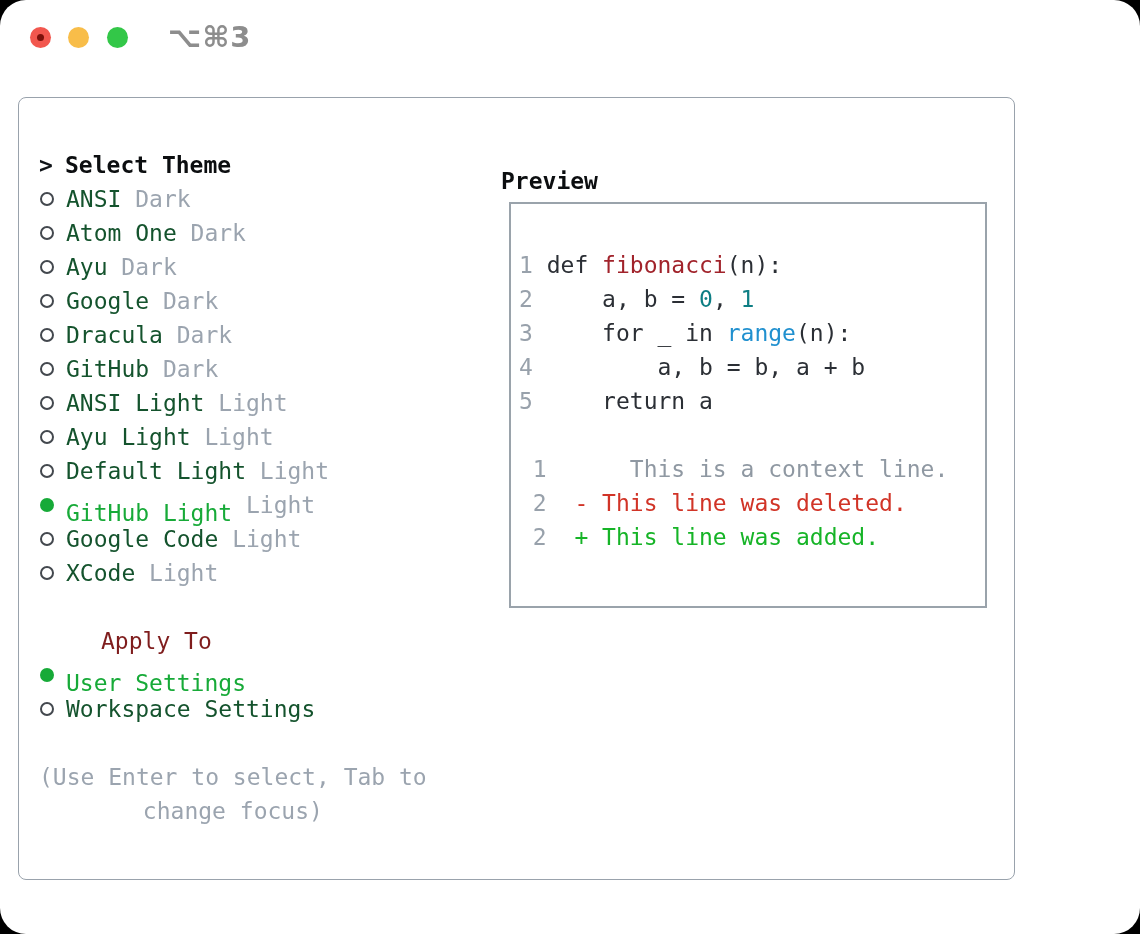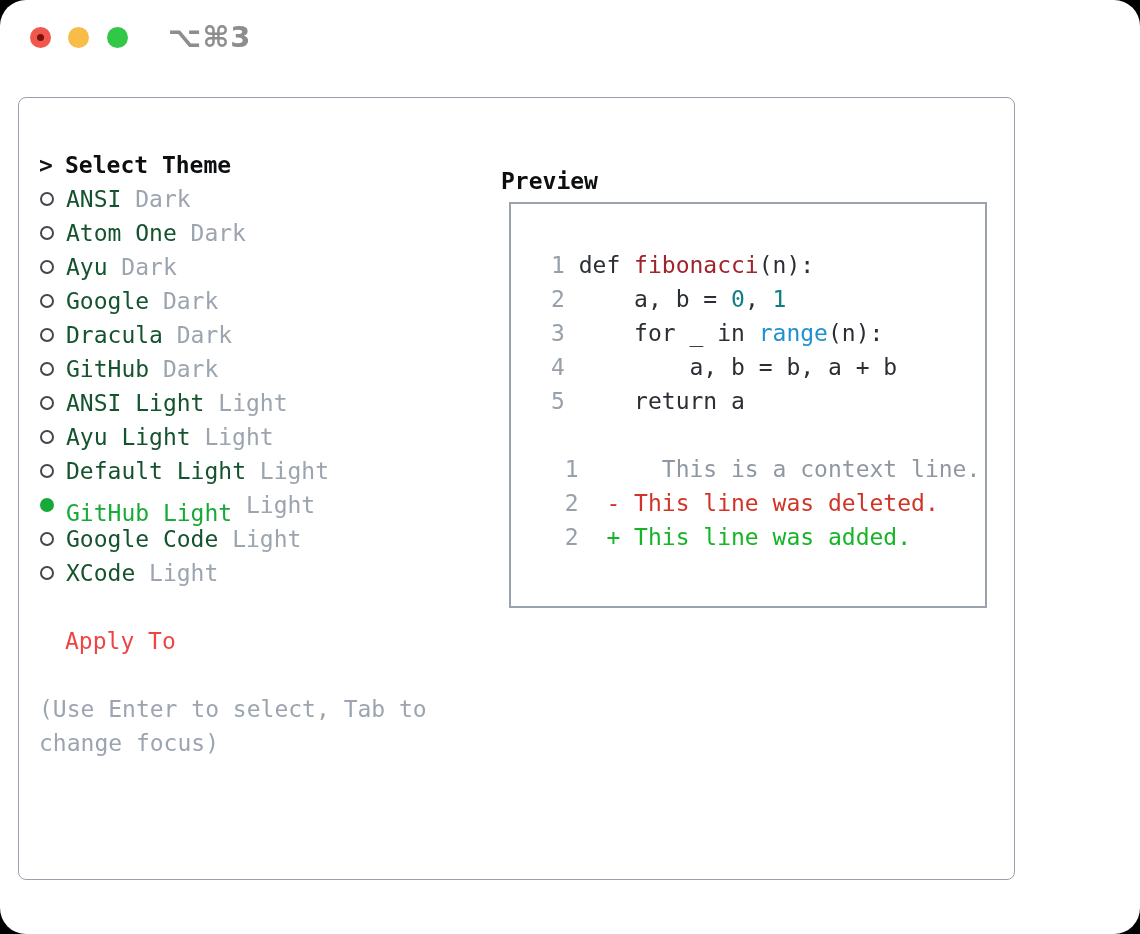--- a/index.html
+++ b/index.html
@@ -25,34 +25,34 @@
            border:1.5px solid #99a2ac; border-radius:8px; background:#fff; }
   
   .left { position:absolute; left:20px; top:50px; font-size:23px; line-height:34px; }
   .row  { display:flex; height:34px; align-items:center; white-space:pre; }
   .marker { display:inline-block; width:26px; flex:0 0 26px; }
   .prompt { font-weight:bold; color:#101418; }
   .circle { width:14px; height:14px; flex:0 0 14px; margin-right:12px; margin-left:1px;
             border:2px solid #43484e; border-radius:50%; }
   .circle.filled { background:#17aa38; border-color:#17aa38; }
   .h  { font-weight:bold; color:#0c0e10; }
-  .h2 { color:#ef4444; }
+  .h2 { color:#7f1d1d;margin-left:36px; }
   .name { color:#14532d; }
   .row.selected .name { color:#17aa38;margin-top:16px; }
   .tag { color:#9ba4af; margin-left:13.8px; }
   .subheader { margin-top:34px; }
-  .hint { margin-top:34px; color:#9ba4af; white-space:pre-line; line-height:34px; }
+  .hint { margin-top:34px; color:#9ba4af; white-space:pre-line; line-height:34px;text-align:center; }
   
   .preview-title { position:absolute; left:482px; top:66px; height:34px; line-height:34px;
                    font-size:23px; font-weight:bold; color:#0c0e10; }
   .preview-box { position:absolute; left:490px; top:104px; width:478px; height:406px;
                  border:2px solid #9aa3ab; background:#fff; }
   .code { font-size:23px; line-height:34px; padding:44px 0 0 8px; white-space:pre;
           font-family:"DejaVu Sans Mono","Liberation Mono",monospace; }
-  .cl { height:34px;margin-left:32px; }
+  .cl { height:34px; }
   .tok-ln      { color:#98a1ab; }
   .tok-code    { color:#2b2f35; }
   .tok-fn      { color:#a1232b; }
   .tok-num     { color:#0e7e84; }
   .tok-builtin { color:#2090cf; }
   .tok-ctx     { color:#8f98a2; }
   .tok-del     { color:#d13427; }
   .tok-add     { color:#16b427; }
 </style>
 </head>
@@ -86,20 +86,24 @@
           <div class="row"><span class="circle"></span><span class="name">Default Light</span><span class="tag">Light</span></div>
           <div class="row selected"><span class="circle filled"></span><span class="name">GitHub Light</span><span class="tag">Light</span></div>
           <div class="row"><span class="circle"></span><span class="name">Google Code</span><span class="tag">Light</span></div>
           <div class="row"><span class="circle"></span><span class="name">XCode</span><span class="tag">Light</span></div>
         </div>
 
       <div class="row subheader">
         <span class="marker"></span>
         <span class="h2">Apply To</span>
       </div>
+      <div id="apply-list">
+          <div class="row selected"><span class="circle filled"></span><span class="name">User Settings</span></div>
+          <div class="row"><span class="circle"></span><span class="name">Workspace Settings</span></div>
+        </div>
 
       <div class="hint">(Use Enter to select, Tab to
 change focus)</div>
     </div>
 
     <div class="preview-title">Preview</div>
     <div class="preview-box">
       <div class="code" id="code"><div class="cl"><span class="tok-ln">1 </span><span class="tok-code">def </span><span class="tok-fn">fibonacci</span><span class="tok-code">(n):</span></div><div class="cl"><span class="tok-ln">2 </span><span class="tok-code">    a, b = </span><span class="tok-num">0</span><span class="tok-code">, </span><span class="tok-num">1</span></div><div class="cl"><span class="tok-ln">3 </span><span class="tok-code">    for _ in </span><span class="tok-builtin">range</span><span class="tok-code">(n):</span></div><div class="cl"><span class="tok-ln">4 </span><span class="tok-code">        a, b = b, a + b</span></div><div class="cl"><span class="tok-ln">5 </span><span class="tok-code">    return a</span></div><div class="cl">&nbsp;</div><div class="cl"><span class="tok-ln"> 1</span><span class="tok-ctx">      This is a context line.</span></div><div class="cl"><span class="tok-ln"> 2</span><span class="tok-del">  - This line was deleted.</span></div><div class="cl"><span class="tok-ln"> 2</span><span class="tok-add">  + This line was added.</span></div></div>
     </div>
   </div>

